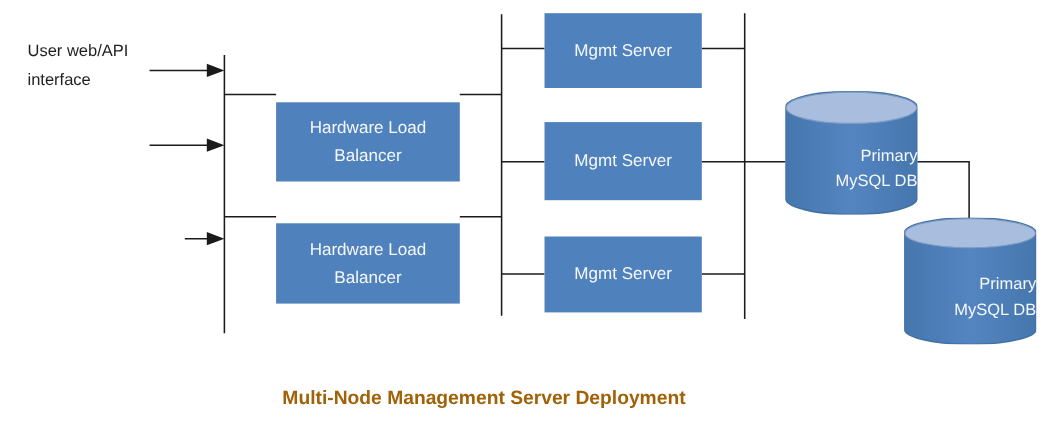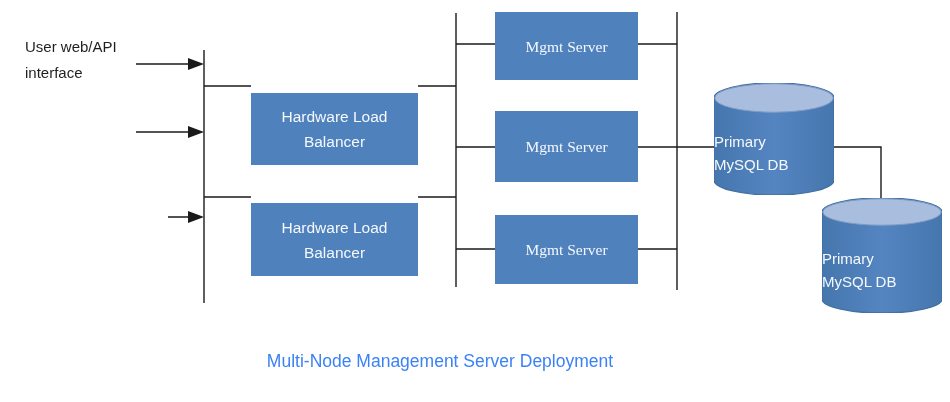--- a/index.html
+++ b/index.html
@@ -41,55 +41,55 @@
     display: flex;
     align-items: center;
     justify-content: center;
     text-align: center;
     font-size: 15.5px;
     line-height: 25px;
   }
   .node.lb { left: 251px; width: 167px; height: 72px; padding: 0 10px; margin-top: 43px; }
   .node.lb1 { top: 50px; }
   .node.lb2 { top: 160px; height: 73px; }
-  .node.mgmt { left: 495px; width: 143px; font-family: Liberation Serif, serif; }
+  .node.mgmt { left: 495px; width: 143px; }
   .node.m1 { top: 12px;  height: 68px; }
   .node.m2 { top: 111px; height: 71px; }
   .node.m3 { top: 215px; height: 69px; }
 
   .cylinder {
     position: absolute;
     width: 120px;
   }
   .cylinder.db1 { left: 714px; top: 83px;  height: 112px; }
   .cylinder.db2 { left: 822px; top: 198px; height: 115px; }
   .cylinder svg { position: absolute; left: 0; top: 0; }
   .cylinder .db-label {
     position: absolute;
     left: 0; top: 0; right: 0; bottom: 0;
     display: flex;
     flex-direction: column;
-    align-items: flex-start;
+    align-items: flex-end;
     justify-content: center;
     padding-top: 28px;
     color: #f5f8fc;
     font-size: 15px;
     line-height: 23px;
     text-align: center;
   }
 
   .diagram-title {
     position: absolute;
     top: 351px;
     left: 0;
     width: 880px;
     text-align: center;
     font-size: 17.5px;
-    font-weight: normal;
-    color: #3b82f6;
+    font-weight: bold;
+    color: #a16207;
   }
 </style>
 </head>
 <body>
 
 <div class="stage">
 
   <svg class="connector-layer" viewBox="0 0 950 402">
     <g stroke="#1a1a1a" stroke-width="1.4" fill="none">
 

